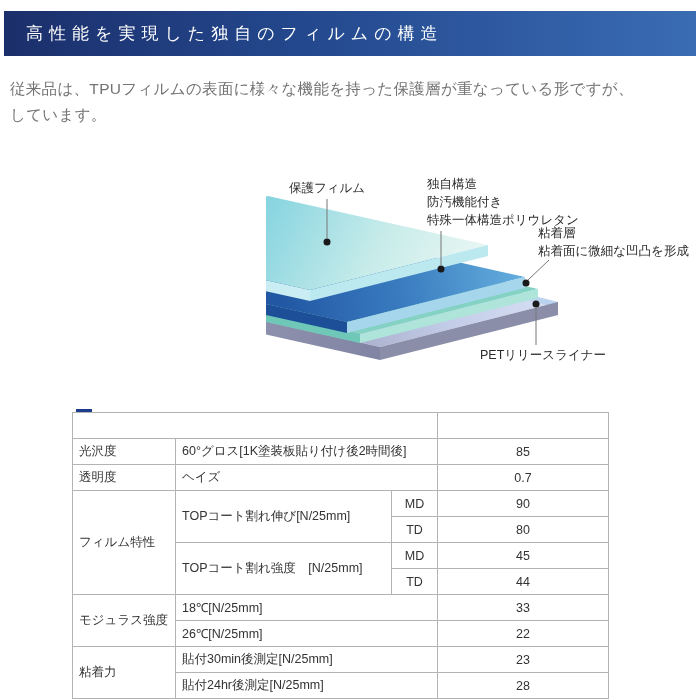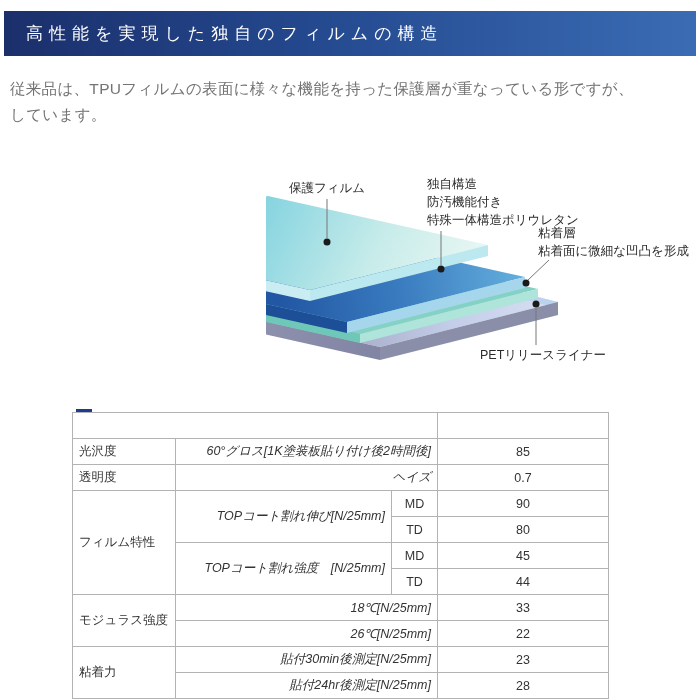--- a/index.html
+++ b/index.html
@@ -24,21 +24,21 @@
 
   table.props{position:absolute;left:64px;top:412px;border-collapse:collapse;table-layout:fixed;
     font-size:12.5px;color:#333;margin-left:8px;}
   table.props td,table.props th{border:1px solid #b3b3b3;box-sizing:border-box;
     height:26px;padding:2px 6px;font-weight:normal;background:#fff;}
   .col-cat{width:103px;}
   .col-test{width:216px;}
   .col-dir{width:46px;}
   .col-val{width:171px;}
   td.cat{padding-left:8px;text-align:left;vertical-align:middle;}
-  td.test{padding-left:10px;text-align:right;vertical-align:middle;font-style:italic;}
+  td.test{padding-left:10px;text-align:left;vertical-align:middle;}
   td.dir{text-align:center;vertical-align:middle;}
   td.val{text-align:center;vertical-align:middle;}
   th.diag-cell{background:
     linear-gradient(to bottom right,transparent 49.6%,#9a9a9a 49.6%,#9a9a9a 50.45%,transparent 50.45%);}
   th.product-cell{background:linear-gradient(90deg,#4e86c6 0%,#2c5aa8 55%,#173a8c 100%);
     color:#fff;font-weight:bold;font-size:13px;text-align:center;letter-spacing:0.3px;}
 </style>
 </head>
 <body>
 

